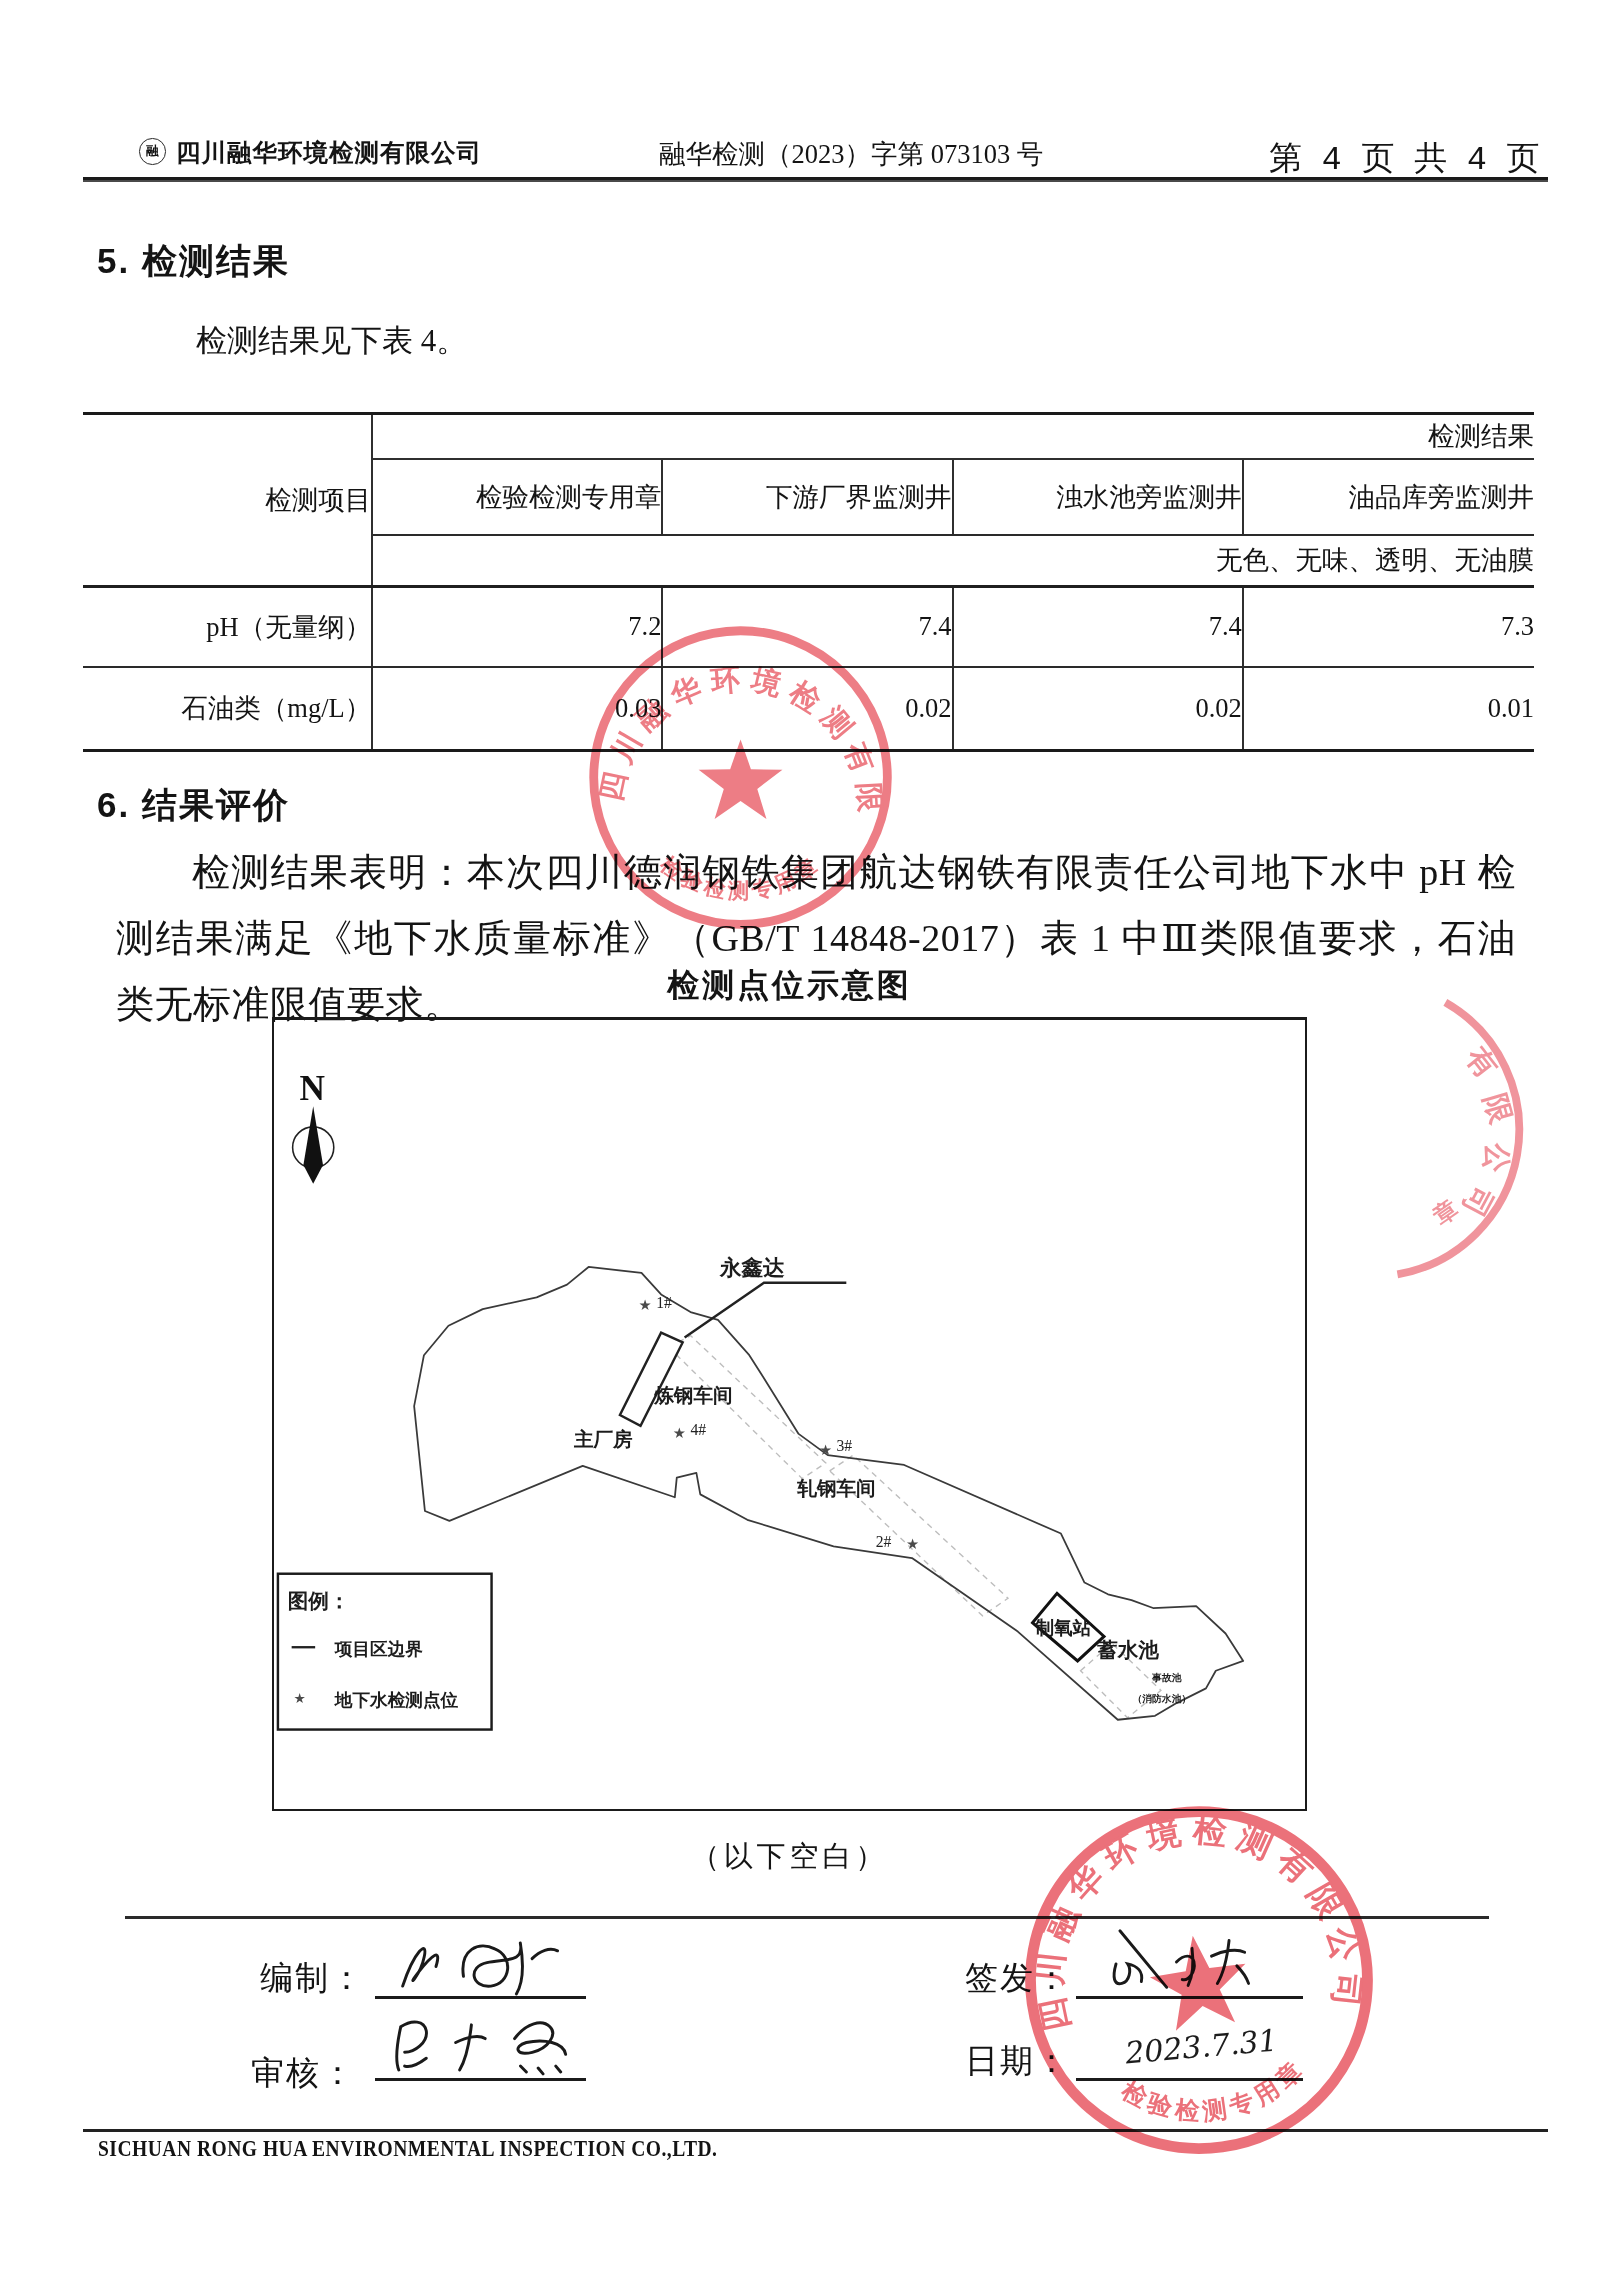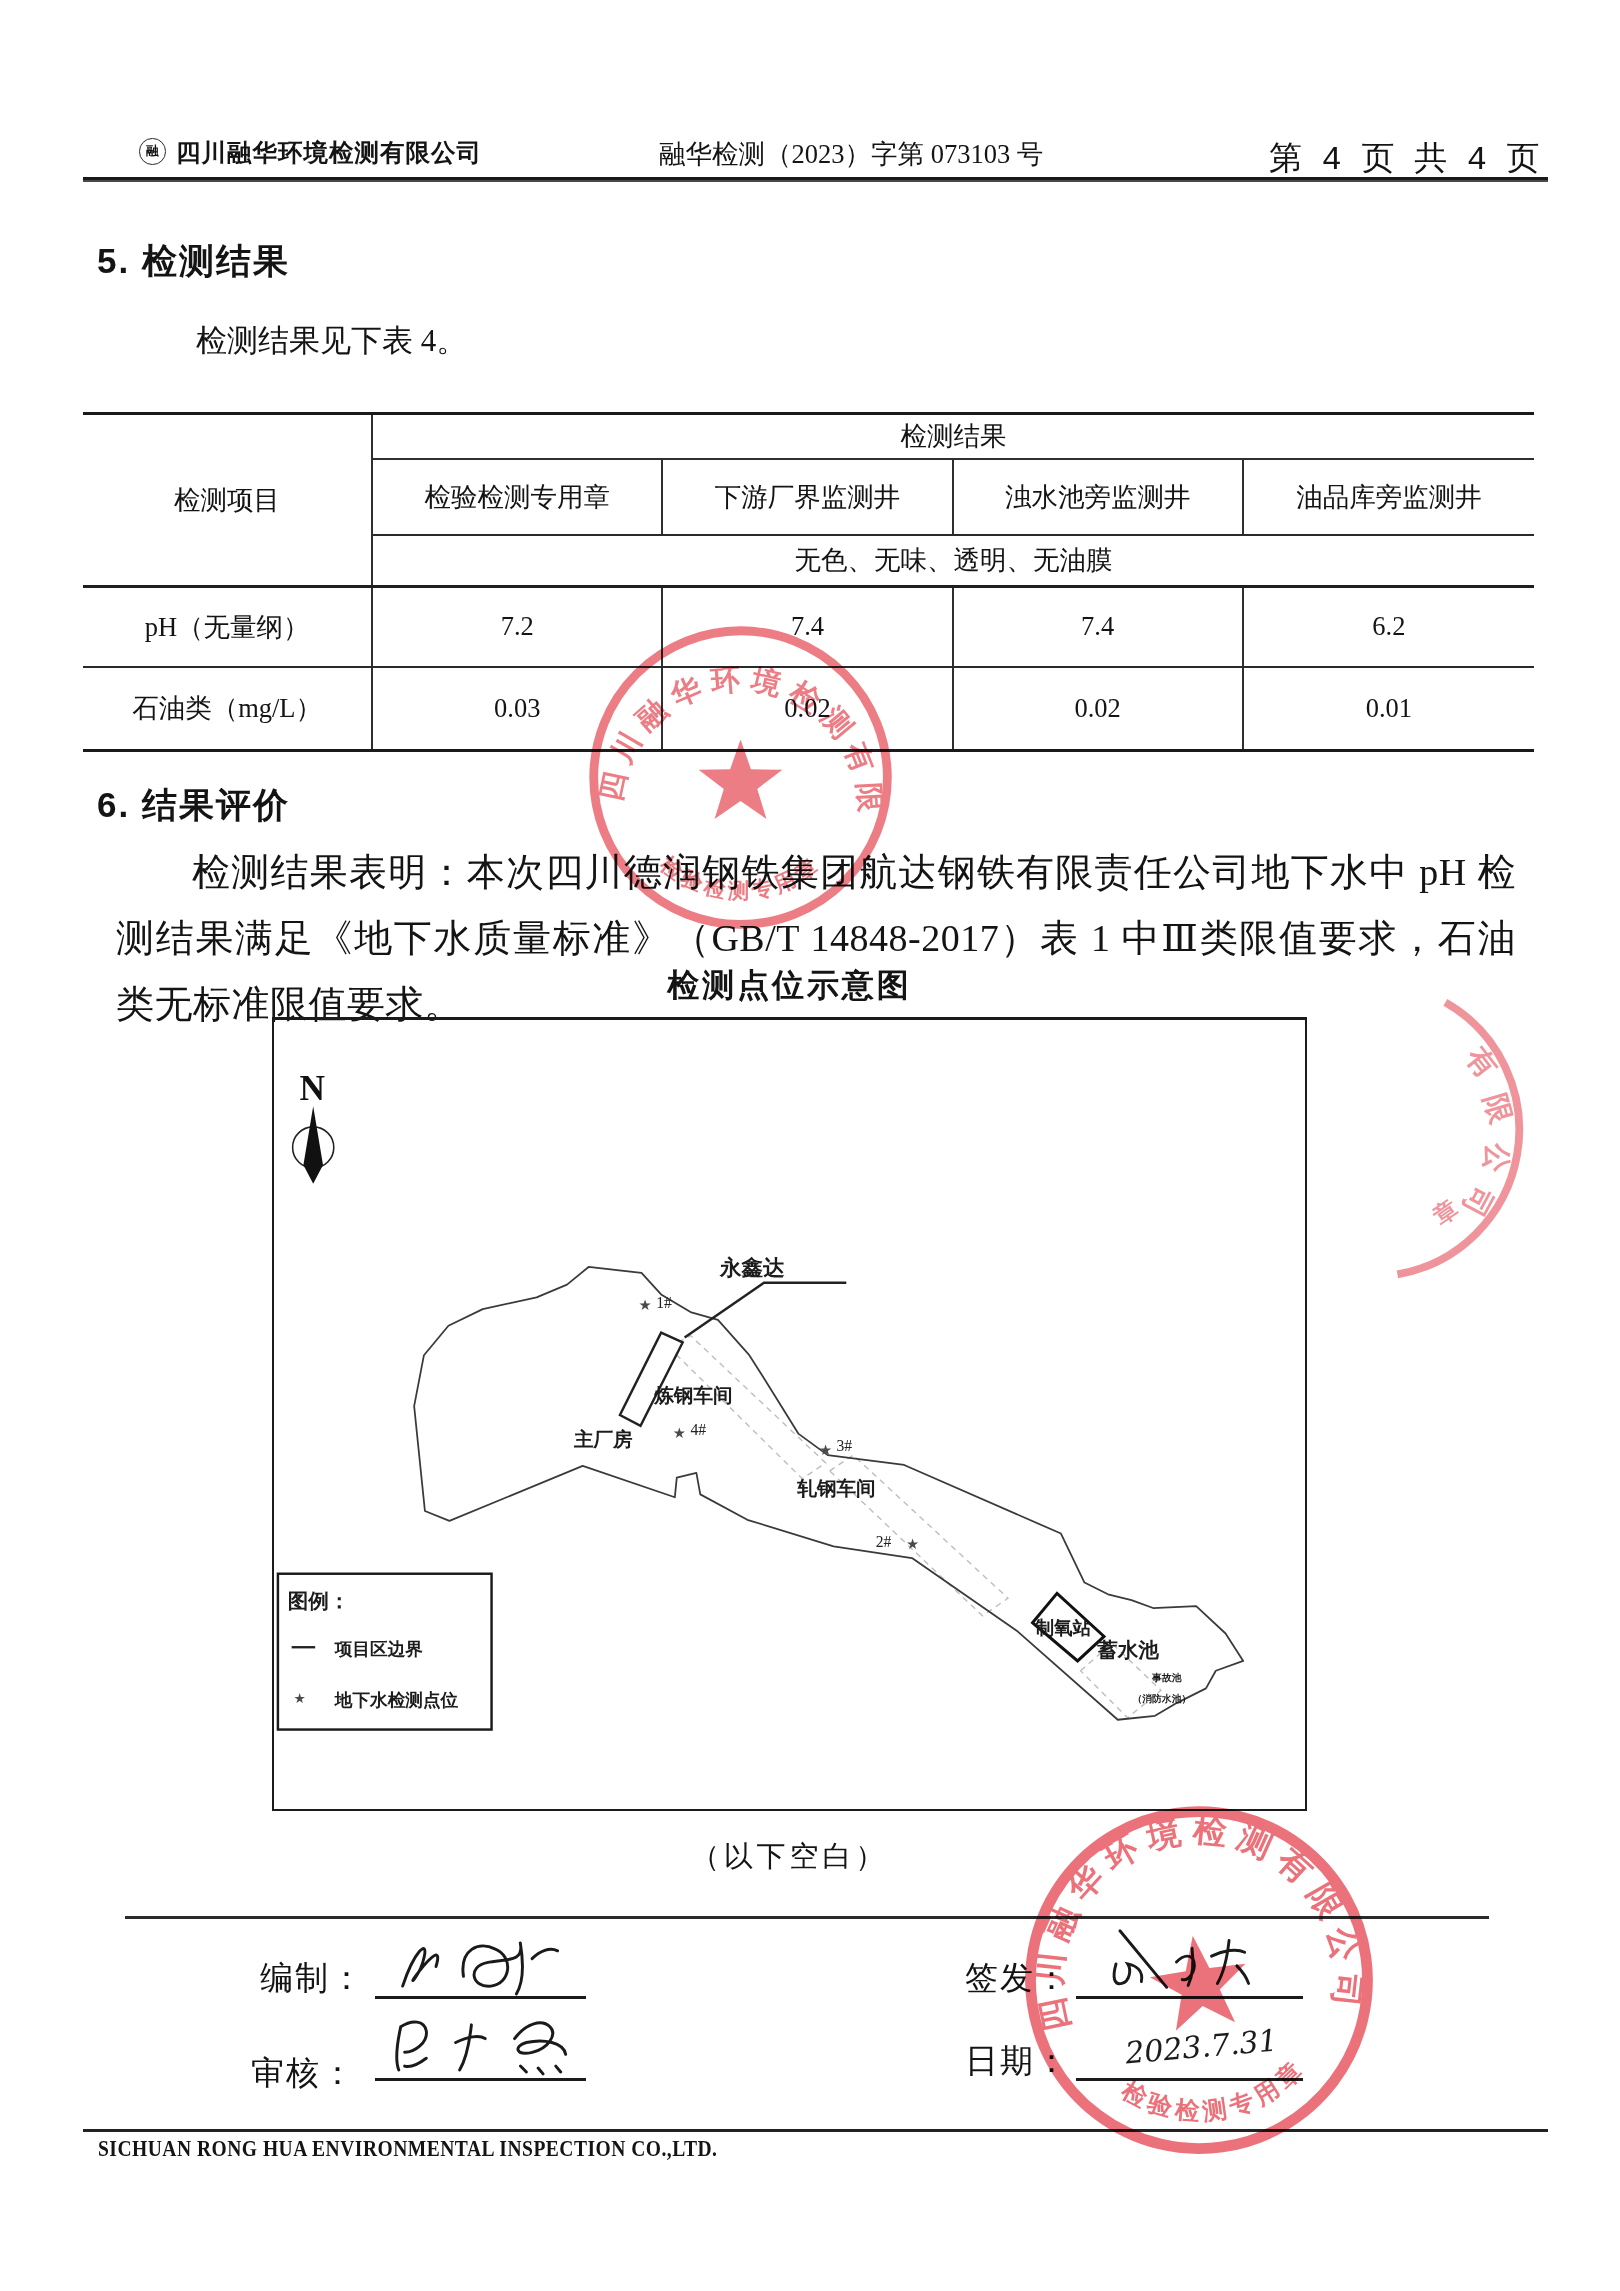--- a/index.html
+++ b/index.html
@@ -17,21 +17,21 @@
   .hdr-page{left:1269px;top:136px;font-size:33px;font-family:Liberation Mono, monospace;}
   .hdr-rule{left:83px;top:177px;width:1465px;height:2.9px;background:#1a1a1a;border-bottom:2px solid #4a4a4a;}
 
   .h5{left:97px;top:238px;font-size:35px;letter-spacing:2px;}
   .intro{left:196px;top:320px;font-size:31px;}
   .caption{left:272px;top:357px;width:1078px;text-align:center;font-size:29px;letter-spacing:2px;}
 
   
   table.dtable{position:absolute;left:83px;top:412px;width:1451px;border-collapse:collapse;table-layout:fixed;
                font-size:26.5px;}
-  .dtable td{text-align:center;vertical-align:middle;padding:0;}
+  .dtable td{text-align:right;vertical-align:middle;padding:0;}
   .bt-thick{border-top:3.9px solid #1a1a1a;}
   .bb-thick{border-bottom:3.9px solid #1a1a1a;}
   .bt-mid{border-top:3.4px solid #1f1f1f;}
   .bb-mid{border-bottom:2.5px solid #2a2a2a;}
   .bb-thin{border-bottom:2px solid #2f2f2f;}
   .br{border-right:2px solid #2f2f2f;}
 
   .h6{left:97px;top:782px;font-size:35px;letter-spacing:2px;}
   .para{left:116px;top:839px;width:1400px;font-size:38px;line-height:66px;text-align:justify;
         text-indent:2em;letter-spacing:0.5px;}
@@ -88,21 +88,21 @@
       <td class="bb-mid">油品库旁监测井</td>
     </tr>
     <tr style="height:52px">
       <td colspan="4">无色、无味、透明、无油膜</td>
     </tr>
     <tr style="height:80px">
       <td class="bt-mid br bb-mid">pH（无量纲）</td>
       <td class="bt-mid br bb-mid">7.2</td>
       <td class="bt-mid br bb-mid">7.4</td>
       <td class="bt-mid br bb-mid">7.4</td>
-      <td class="bt-mid bb-mid">6.2</td>
+      <td class="bt-mid bb-mid">7.3</td>
     </tr>
     <tr style="height:84px">
       <td class="br bb-thick">石油类（mg/L）</td>
       <td class="br bb-thick">0.03</td>
       <td class="br bb-thick">0.02</td>
       <td class="br bb-thick">0.02</td>
       <td class="bb-thick">0.01</td>
     </tr>
   </tbody>
     </table>

